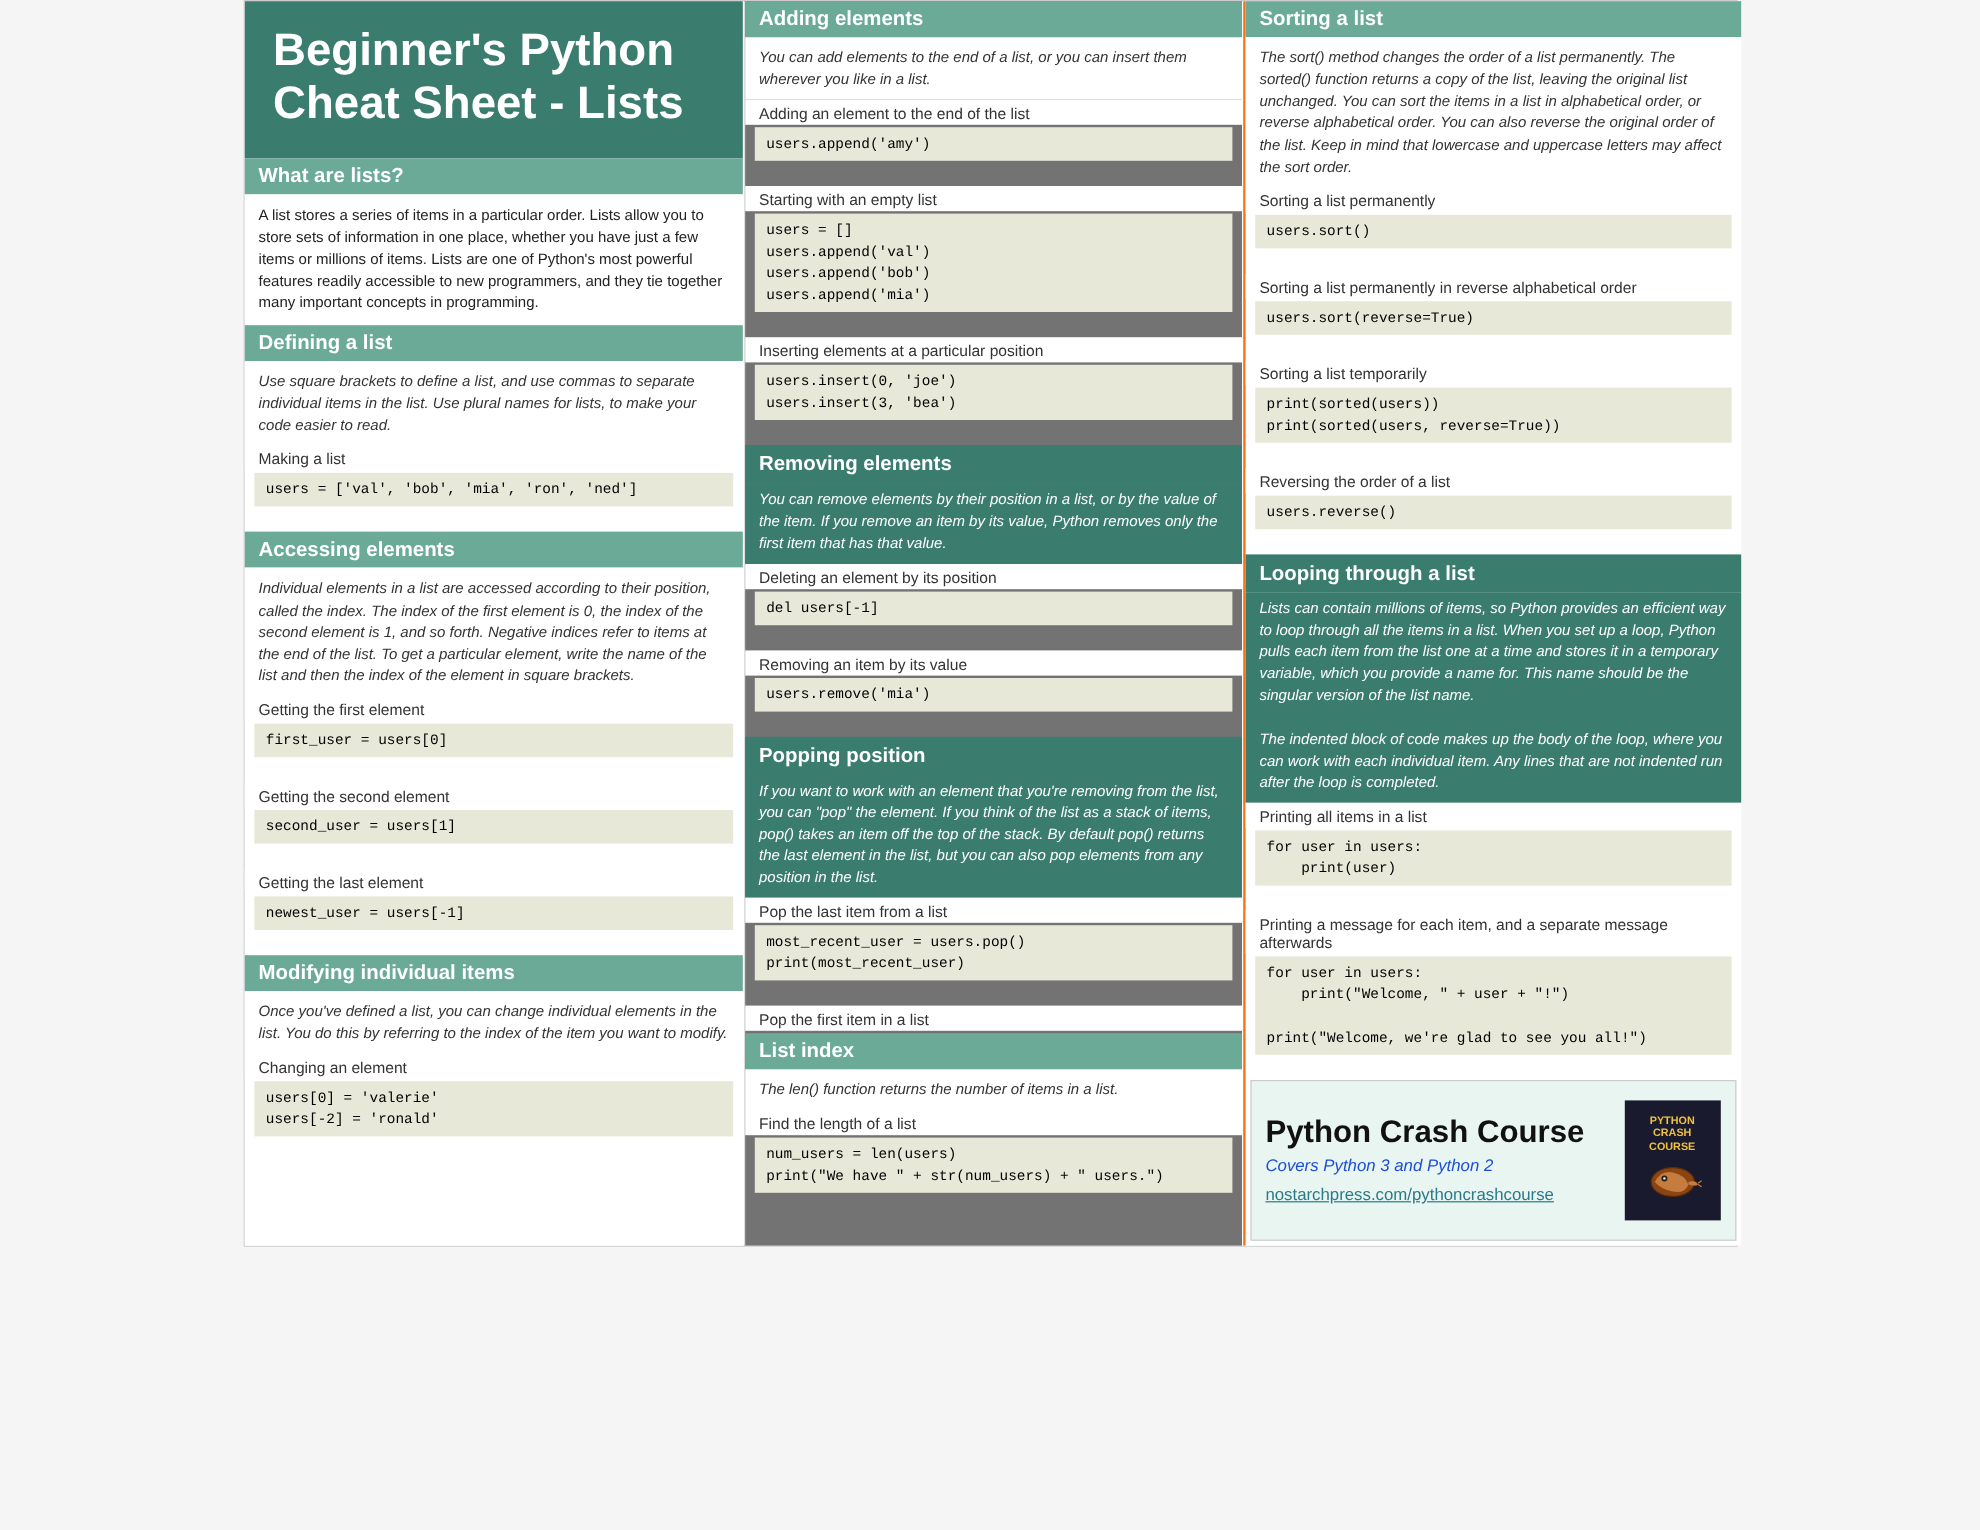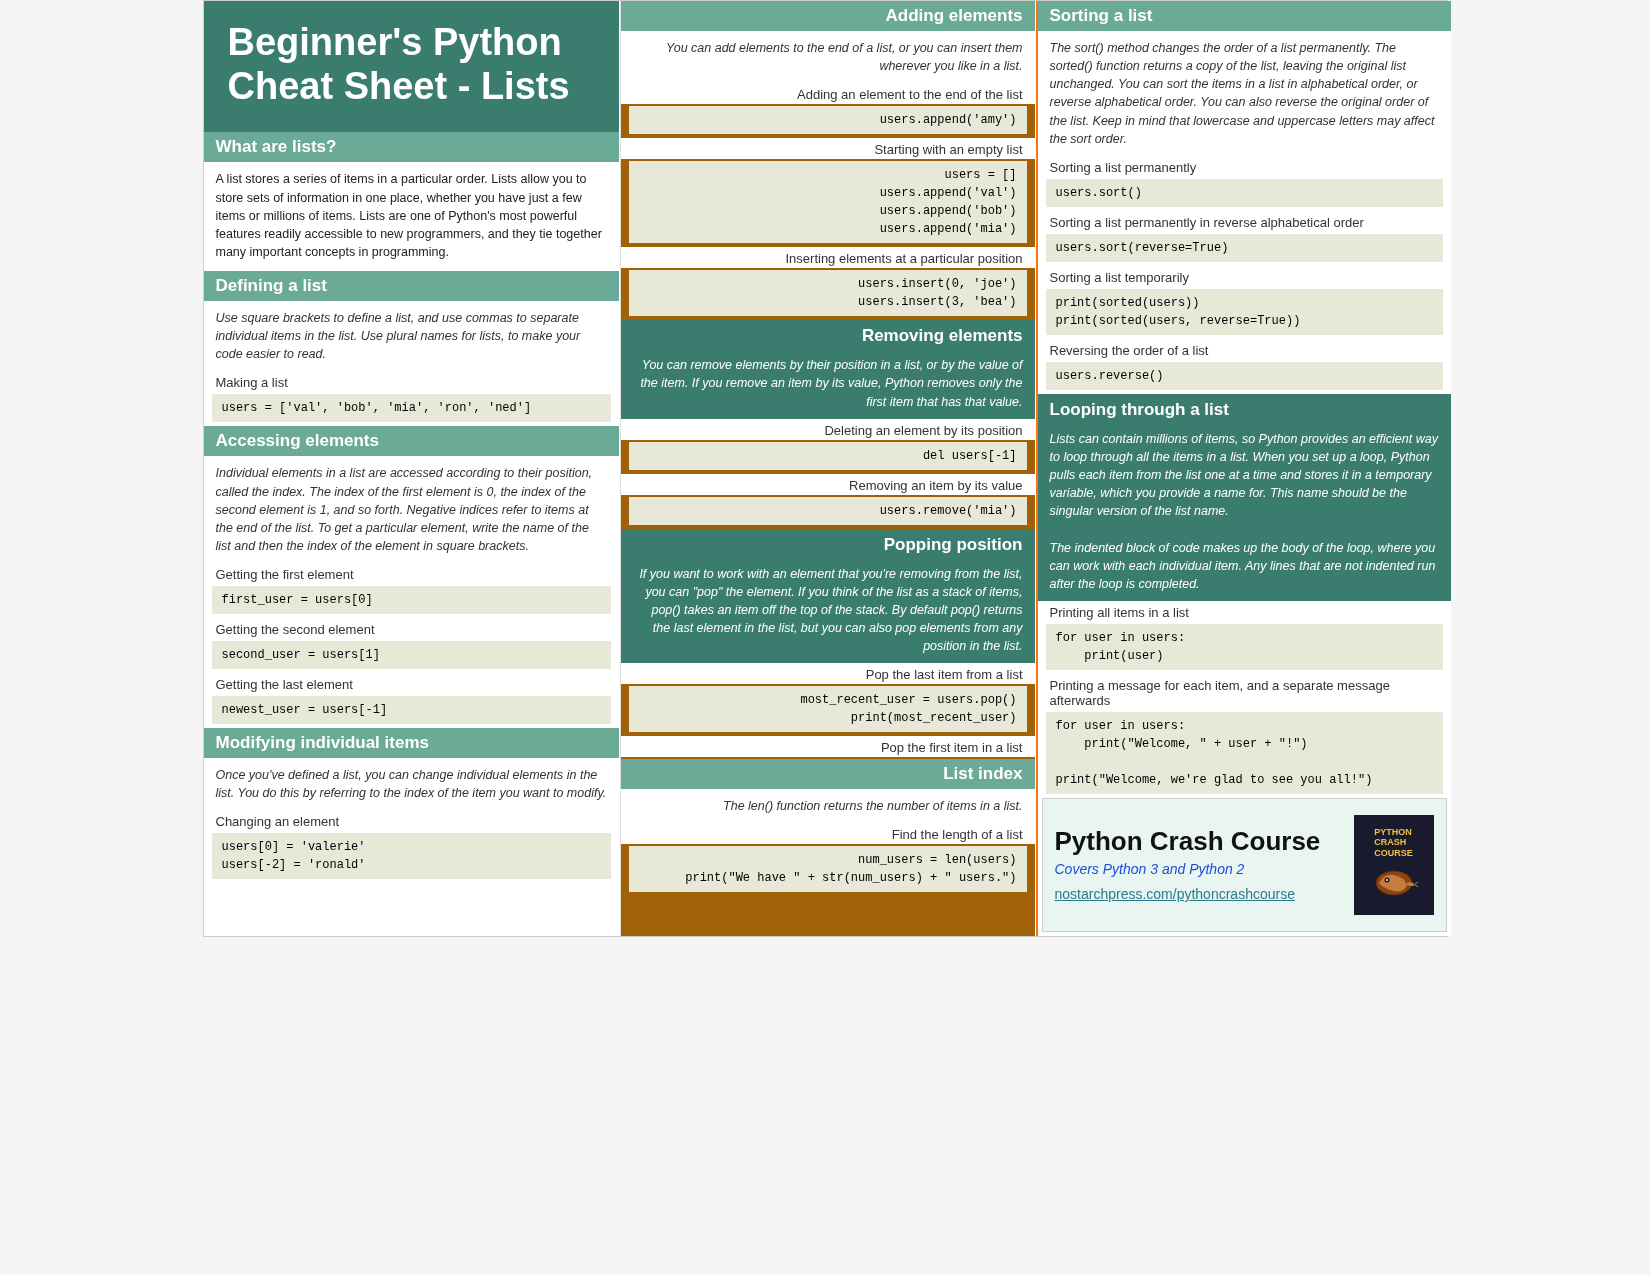--- a/index.html
+++ b/index.html
@@ -18,24 +18,23 @@
       background: #fff;
       border: 1px solid #ccc;
       padding: 0;
     }
     
     .col1 {
       background: #fff;
       padding: 0;
     }
     .col2 {
-      background: #a16207;
+      background: #737373;
       padding: 0;
       border-left: 1px solid #ddd;
-      text-align: right;
     }
     .col3 {
       background: #fff;
       padding: 0;
       border-left: 2px solid #f97316;
     }
 
     
     .title-block {
       background: #3a7d6e;
@@ -86,21 +85,21 @@
       padding: 4px 12px 2px 12px;
       background: #fff;
     }
 
     
     .code-block {
       background: #e8e8d8;
       font-family: 'Courier New', monospace;
       font-size: 12px;
       padding: 5px 10px;
-      margin: 2px 8px 4px 8px;
+      margin: 2px 8px 21px 8px;
       white-space: pre;
       line-height: 1.5;
     }
 
     
     .desc-dark {
       background: #3a7d6e;
       color: #fff;
       font-style: italic;
       font-size: 12.5px;
@@ -144,21 +143,21 @@
       width: 80px;
       height: 100px;
       background: #1a1a2e;
       display: flex;
       flex-direction: column;
       align-items: center;
       justify-content: center;
       padding: 6px;
       color: #fff;
       font-size: 8px;
-      text-align: left;
+      text-align: center;
     }
     .book-cover .book-title {
       font-size: 9px;
       font-weight: bold;
       color: #f0c040;
       line-height: 1.2;
     }
     .book-snake {
       width: 50px;
       height: 40px;

